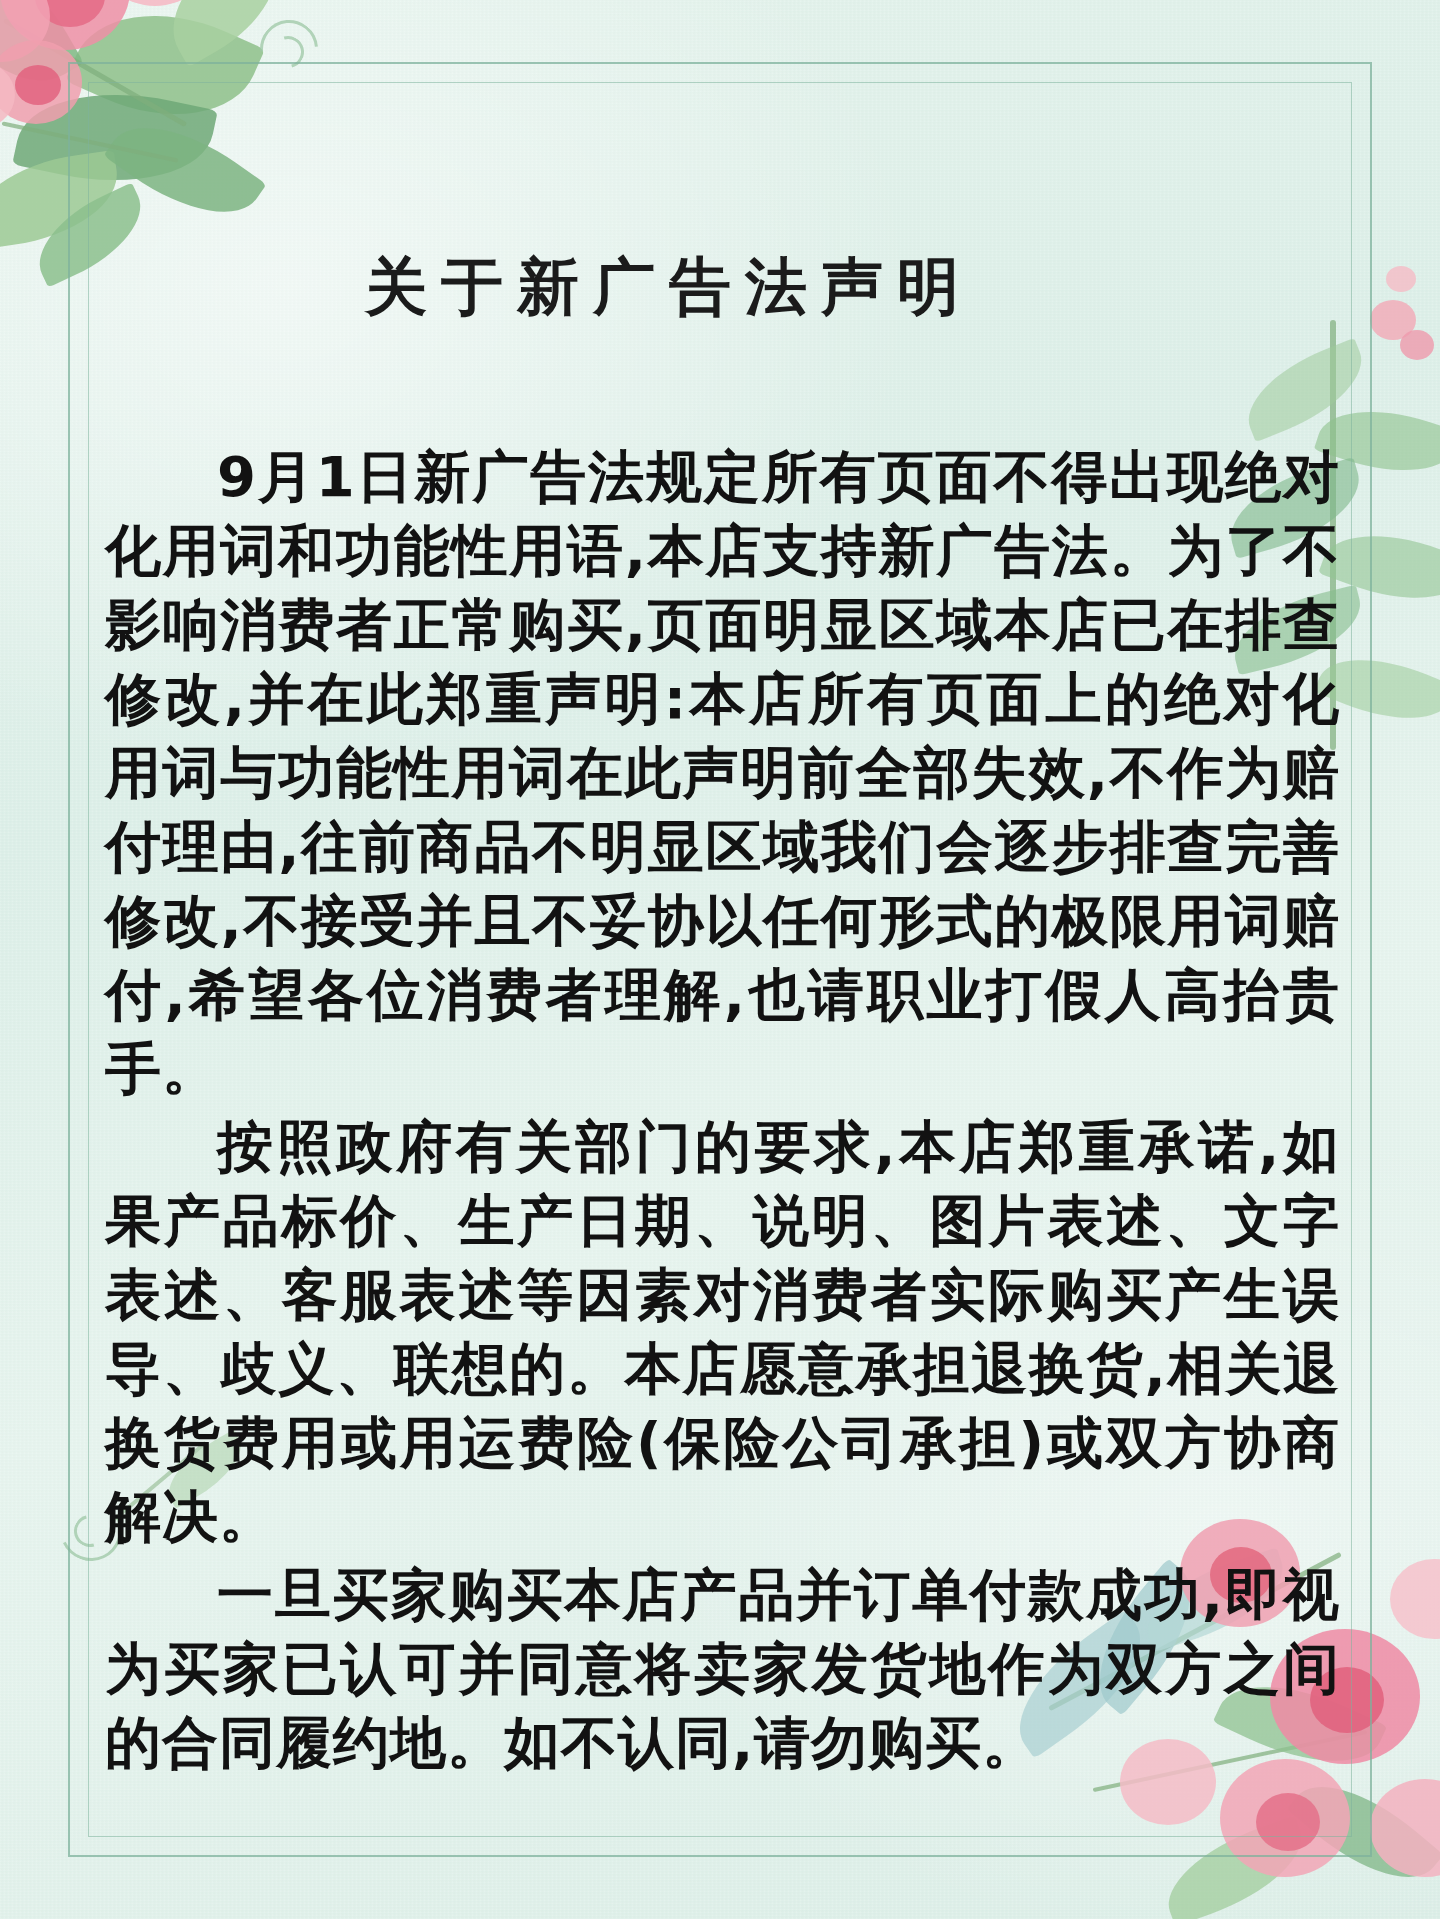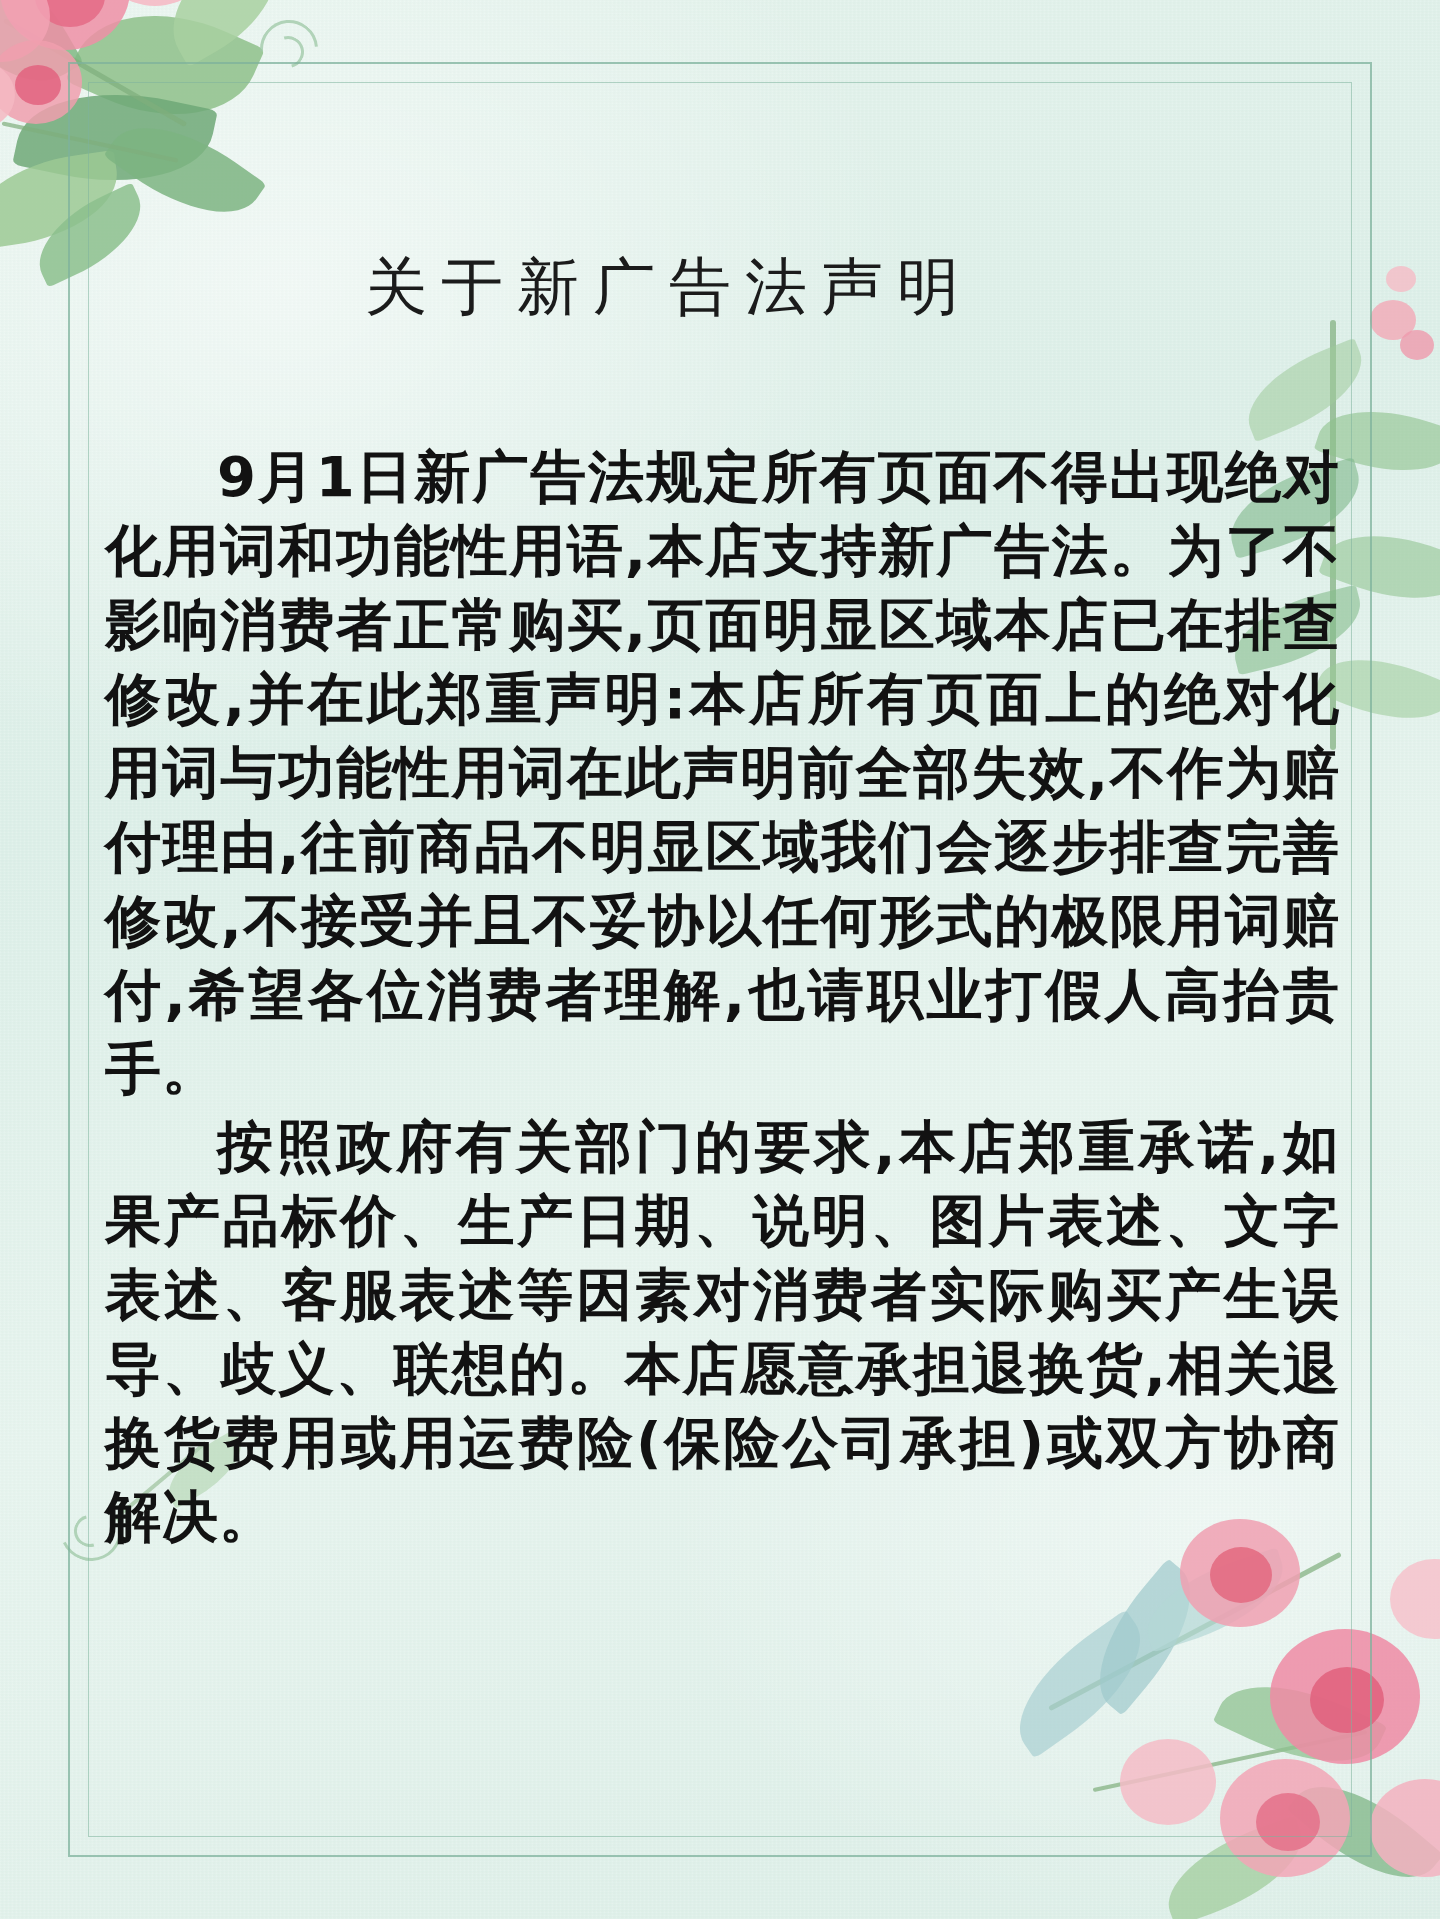--- a/index.html
+++ b/index.html
@@ -62,21 +62,21 @@
     height: 1919px;
   }
 
   .title {
     position: absolute;
     top: 245px;
     left: 0;
     width: 1324px;
     text-align: center;
     font-size: 62px;
-    font-weight: normal;
+    font-weight: bold;
     letter-spacing: 14px;
     color: #1b1b1b;
     text-indent: 14px;
   }
 
   .body-text {
     position: absolute;
     top: 440px;
     left: 105px;
     width: 1235px;
@@ -204,16 +204,17 @@
 
   <div class="frame-outer"></div>
   <div class="frame-inner"></div>
 
   <div class="content">
     <div class="title">关于新广告法声明</div>
 
     <div class="body-text">
       <p class="para">9月1日新广告法规定所有页面不得出现绝对化用词和功能性用语,本店支持新广告法。为了不影响消费者正常购买,页面明显区域本店已在排查修改,并在此郑重声明:本店所有页面上的绝对化用词与功能性用词在此声明前全部失效,不作为赔付理由,往前商品不明显区域我们会逐步排查完善修改,不接受并且不妥协以任何形式的极限用词赔付,希望各位消费者理解,也请职业打假人高抬贵手。</p>
       <p class="para">按照政府有关部门的要求,本店郑重承诺,如果产品标价、生产日期、说明、图片表述、文字表述、客服表述等因素对消费者实际购买产生误导、歧义、联想的。本店愿意承担退换货,相关退换货费用或用运费险(保险公司承担)或双方协商解决。</p>
+      <p class="para">一旦买家购买本店产品并订单付款成功,即视为买家已认可并同意将卖家发货地作为双方之间的合同履约地。如不认同,请勿购买。</p>
     </div>
   </div>
 
 </div>
 
 </body></html>

